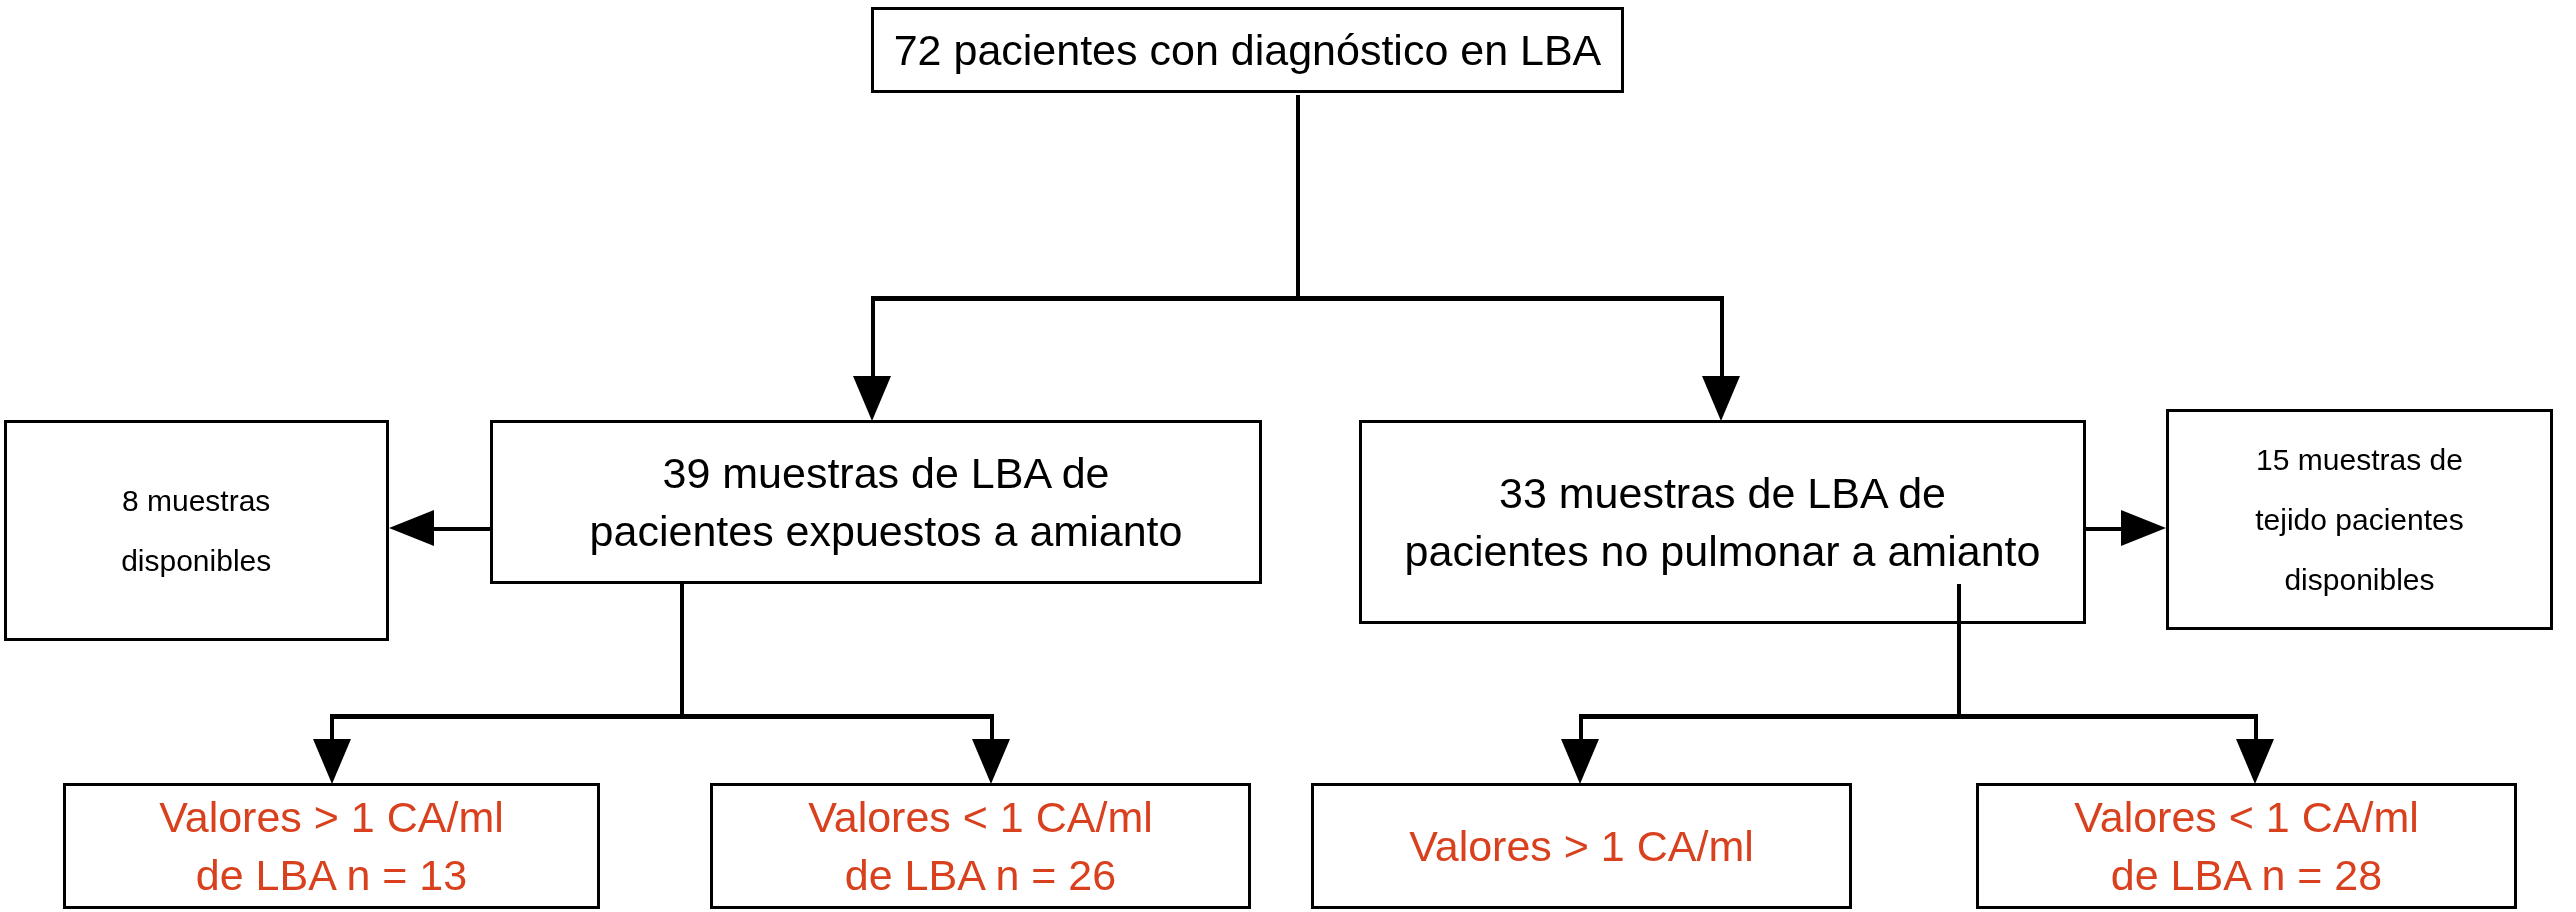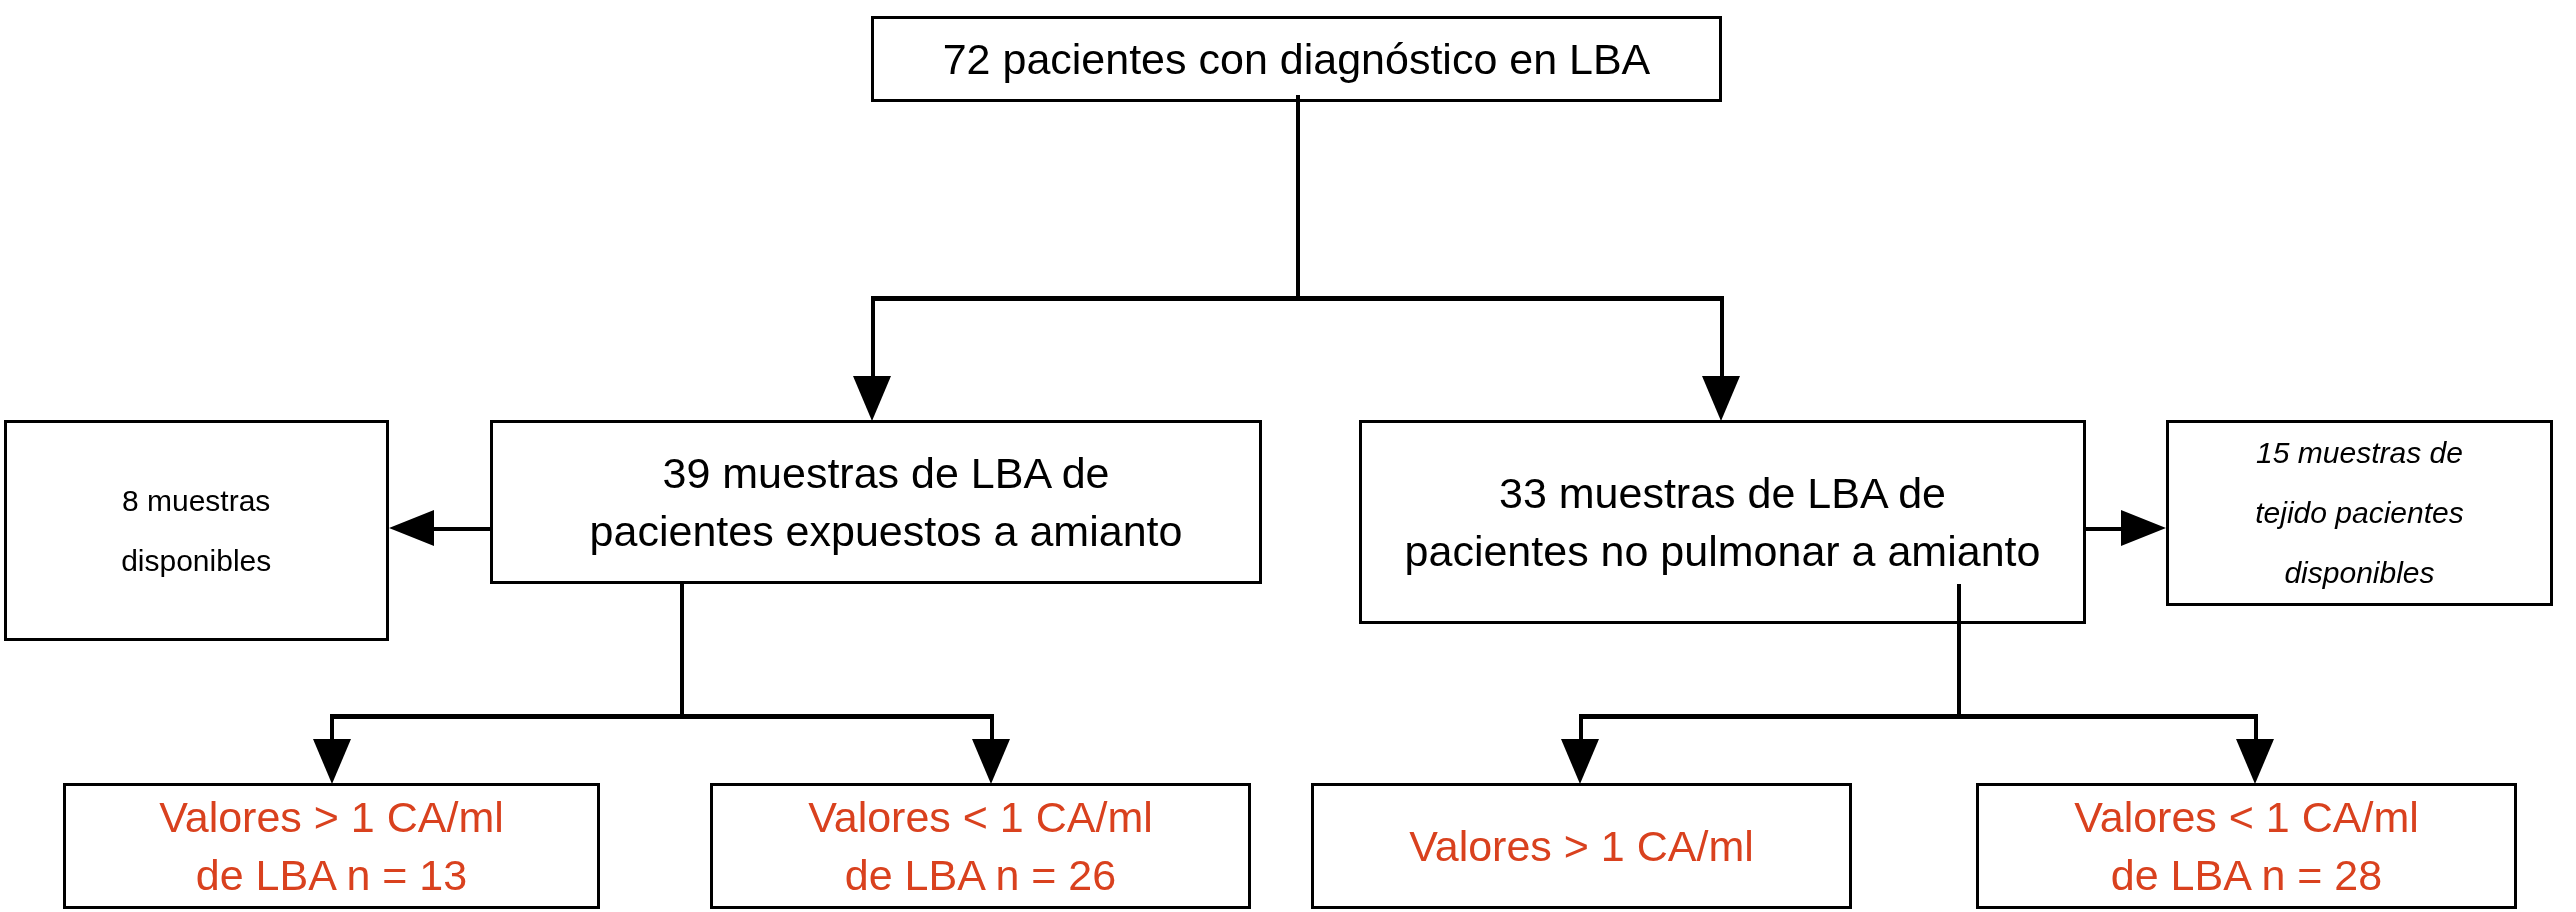--- a/index.html
+++ b/index.html
@@ -50,25 +50,25 @@
     border-right: 45px solid var(--line);
   }
   .arrow-right {
     position: absolute; width: 0; height: 0;
     border-top: 18.6px solid transparent;
     border-bottom: 18.6px solid transparent;
     border-left: 45px solid var(--line);
   }
 
   
-  #node-total            { left: 871px;  top: 16px;  width: 851px; height: 86px;  }
+  #node-total            { left: 871px;  top: 7px;  width: 753px; height: 86px;  }
   #node-exposed          { left: 490px;  top: 420px; width: 772px; height: 164px; padding-left: 20px; }
   #node-not-exposed      { left: 1359px; top: 420px; width: 727px; height: 204px; }
   #node-tissue-exposed   { left: 3.7px;    top: 420px; width: 385px; height: 221px; }
-  #node-tissue-not-exposed { left: 2166px; top: 420px; width: 387px; height: 186px; font-style: italic; }
+  #node-tissue-not-exposed { left: 2166px; top: 409px; width: 387px; height: 221px; }
   #node-exposed-high     { left: 63px;   top: 783px; width: 537px; height: 126px; }
   #node-exposed-low      { left: 710px;  top: 783px; width: 541px; height: 126px; }
   #node-not-exposed-high { left: 1311px; top: 783px; width: 541px; height: 126px; }
   #node-not-exposed-low  { left: 1976px; top: 783px; width: 541px; height: 126px; }
 </style>
 </head>
 <body style="background: rgb(255, 255, 255);">
 
 <div class="canvas" style="--line: #000000; --accent: #d9411e; background: rgb(255, 255, 255);">
 

